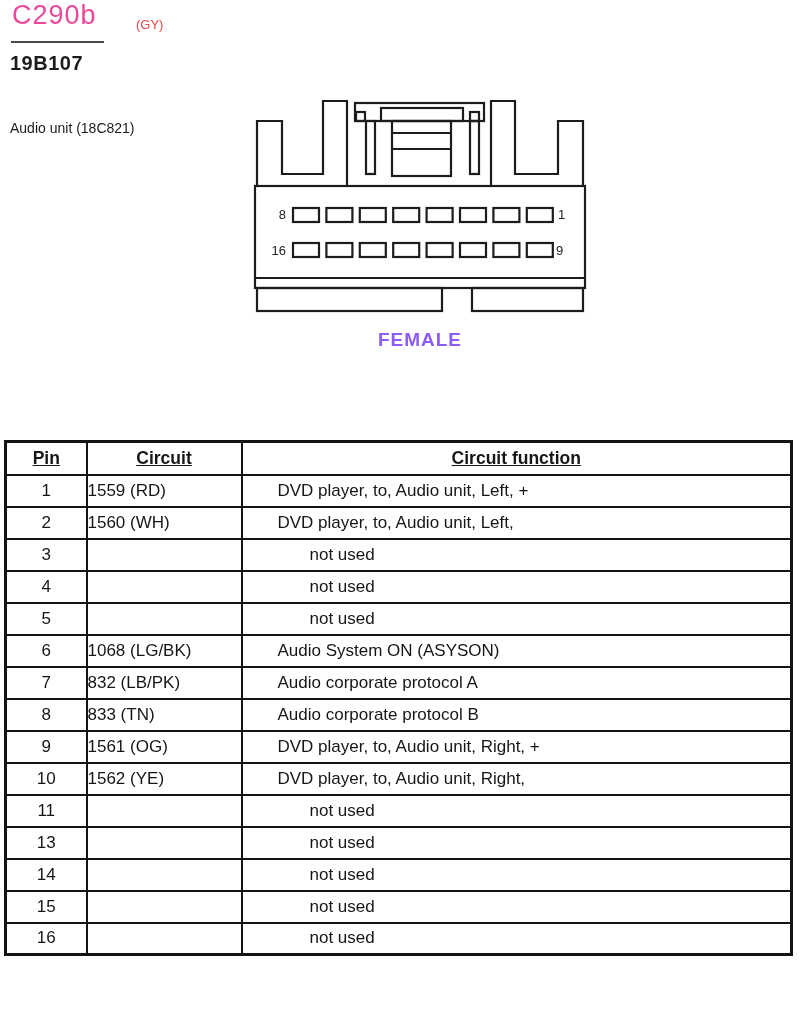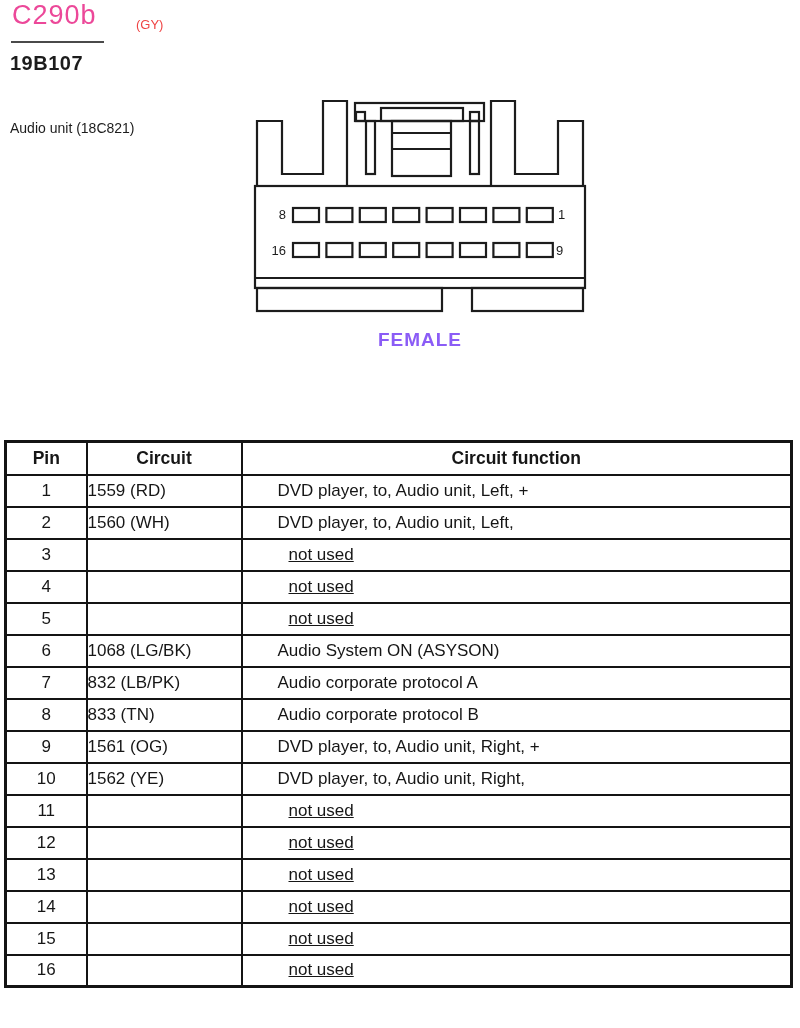--- a/index.html
+++ b/index.html
@@ -35,26 +35,26 @@
   
   .pin-table {
     position:absolute; left:4px; top:440px; width:789px;
     border-collapse:collapse; table-layout:fixed;
     font-size:17px; color:#161616;
   }
   .pin-table col.c1 { width:81px; }
   .pin-table col.c2 { width:155px; }
   .pin-table th, .pin-table td { border:2px solid #141414; overflow:hidden; white-space:nowrap; }
   .pin-table { border:3px solid #141414; }
-  .pin-table th { height:33px; font-size:17.5px; font-weight:bold; text-align:center; }
+  .pin-table th { height:33px; font-size:17.5px; font-weight:bold; text-align:center;text-decoration:underline; }
   .pin-table td { height:32px; }
   td.c-pin { text-align:center; }
   td.c-cir { text-align:left; }
   td.c-fn  { text-align:left; padding-left:35px; }
-  td.c-fn.nu { padding-left:46px;text-decoration:underline; }
+  td.c-fn.nu { padding-left:67px; }
 </style>
 </head>
 <body>
 
 <div class="abs connector-id">C290b</div>
 <div class="abs id-underline"></div>
 <div class="abs color-code">(GY)</div>
 <div class="abs part-number">19B107</div>
 <div class="abs component-label">Audio unit (18C821)</div>
 
@@ -177,25 +177,20 @@
         <td class="c-pin">10</td>
         <td class="c-cir">1562 (YE)</td>
         <td class="c-fn">DVD player, to, Audio unit, Right,</td>
       </tr>
     <tr>
         <td class="c-pin">11</td>
         <td class="c-cir"></td>
         <td class="c-fn nu">not used</td>
       </tr>
     <tr>
-        <td class="c-pin">12</td>
-        <td class="c-cir"></td>
-        <td class="c-fn nu">not used</td>
-      </tr>
-    <tr>
         <td class="c-pin">13</td>
         <td class="c-cir"></td>
         <td class="c-fn nu">not used</td>
       </tr>
     <tr>
         <td class="c-pin">14</td>
         <td class="c-cir"></td>
         <td class="c-fn nu">not used</td>
       </tr>
     <tr>

